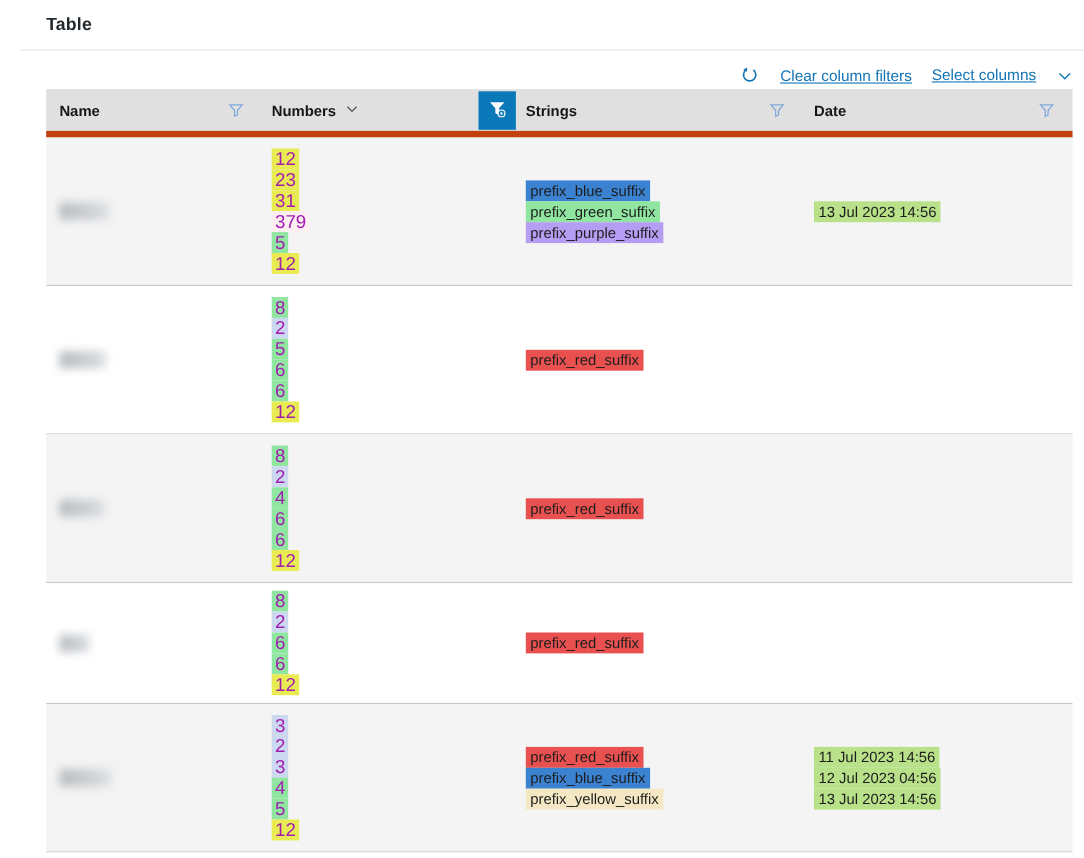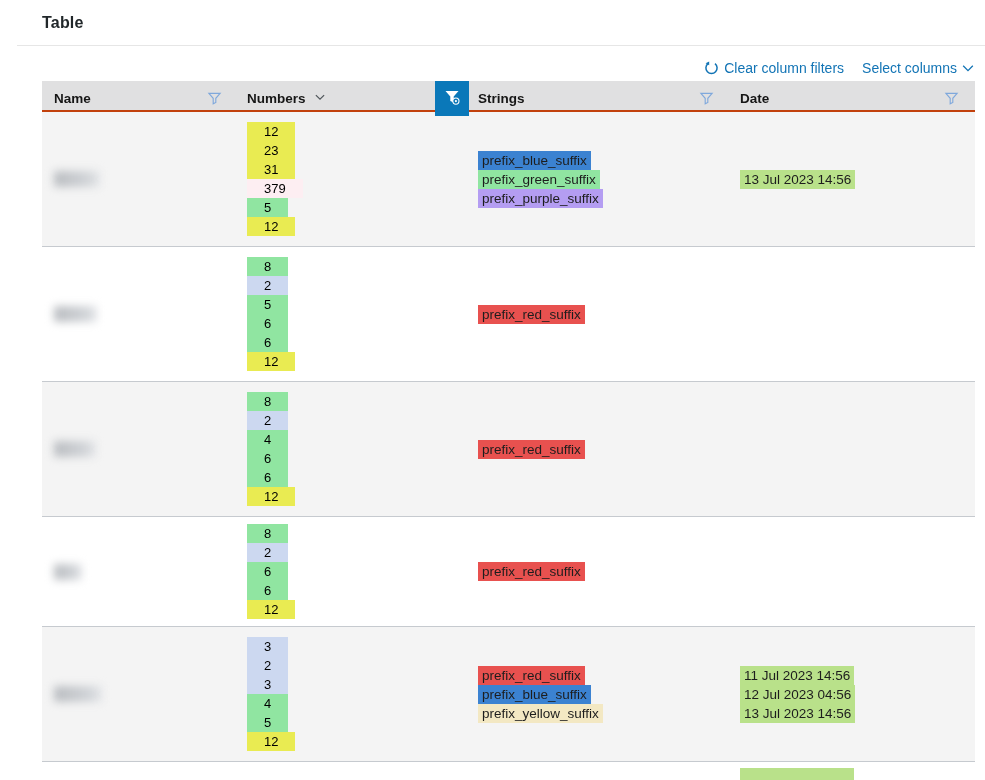--- a/index.html
+++ b/index.html
@@ -8,28 +8,28 @@
   .page { position:relative; width:985px; height:780px; overflow:hidden;margin-left:17px; }
 
   
   .titlebar { height:46px; padding-left:25px; display:flex; align-items:center;
     border-bottom:1px solid #e6e6e6; }
   .titlebar h1 { font-size:16px; font-weight:bold; color:#21272a; letter-spacing:.2px; }
 
   
   .toolbar { width:933px; margin:9px 0 0 25px; height:26px; display:flex;
     justify-content:flex-end; align-items:center; gap:18px; }
-  .linkbtn { background:none; border:none; cursor:pointer; display:flex; align-items:center;
-    gap:4px; font-family:inherit; font-size:14px; color:var(--link,#1274b5); }
+  .linkbtn { background:none; border:none; cursor:pointer; display:flex; align-items:flex-end;
+    gap:19px; font-family:inherit; font-size:14px; color:var(--link,#1274b5);text-decoration:underline; }
   .linkbtn svg { display:block; }
 
   
   .table { width:933px; margin-left:25px; }
-  .thead { display:grid; grid-template-columns:190px 237px 255px 251px; height:31px;
-    background:var(--header-bg,#e0e0e1); border-bottom:2px solid #c2410c; }
+  .thead { display:grid; grid-template-columns:190px 237px 255px 251px; height:44px;
+    background:var(--header-bg,#e0e0e1); border-bottom:6px solid #c2410c; }
   .th { display:flex; align-items:center; justify-content:space-between; font-size:13.5px;
     font-weight:bold; color:#161616; cursor:pointer; }
   .th .labelwrap { display:flex; align-items:center; gap:8px; }
   .th.c-name   { padding-left:12px; padding-right:8px; }
   .th.c-numbers{ padding-left:15px;align-items:center; }
   .th.c-strings{ padding-left:9px;  padding-right:8px; }
   .th.c-date   { padding-left:16px; padding-right:14px; }
   .funnel-btn { background:none; border:none; cursor:pointer; display:flex; align-items:center;
     color:var(--funnel,#7fa8dc); padding:2px; }
   .active-filter-btn { width:34px; height:35px; border:none; cursor:pointer;
@@ -41,21 +41,21 @@
   .tr.alt { background:var(--row-alt,#f4f4f4); }
   .tr:nth-child(4) { padding:7px 0; }
   .tr.partial { padding:6px 0 0 0; border-bottom:none; }
   .td { display:flex; flex-direction:column; justify-content:center; align-items:flex-start; }
   .td.name-cell    { padding-left:12px; }
   .td.numbers-cell { padding-left:15px; }
   .td.strings-cell { padding-left:9px; }
   .td.date-cell    { padding-left:16px; }
   .name-blur { height:16px; border-radius:2px; filter:blur(4px);
     background:linear-gradient(90deg,#b9bcc0,#cfd2d6 70%,#e3e5e8); }
-  .hl-num { font-size:13px; line-height:19px; padding:0 17px; color:#000000; }
+  .hl-num { font-size:17px; line-height:19px; padding:0 3px; color:#a21caf; }
   .chip { font-size:13.5px; line-height:19px; padding:0 4px; color:#1d1d1d; white-space:nowrap; }
   .chip.empty { width:114px; height:19px; }
 
   
   .scrollbar { position:absolute; top:0; right:0; width:10px; height:780px;
     background:#ecedf2; border-left:1px solid #e0e1e8; }
 </style>
 </head>
 <body>
 

